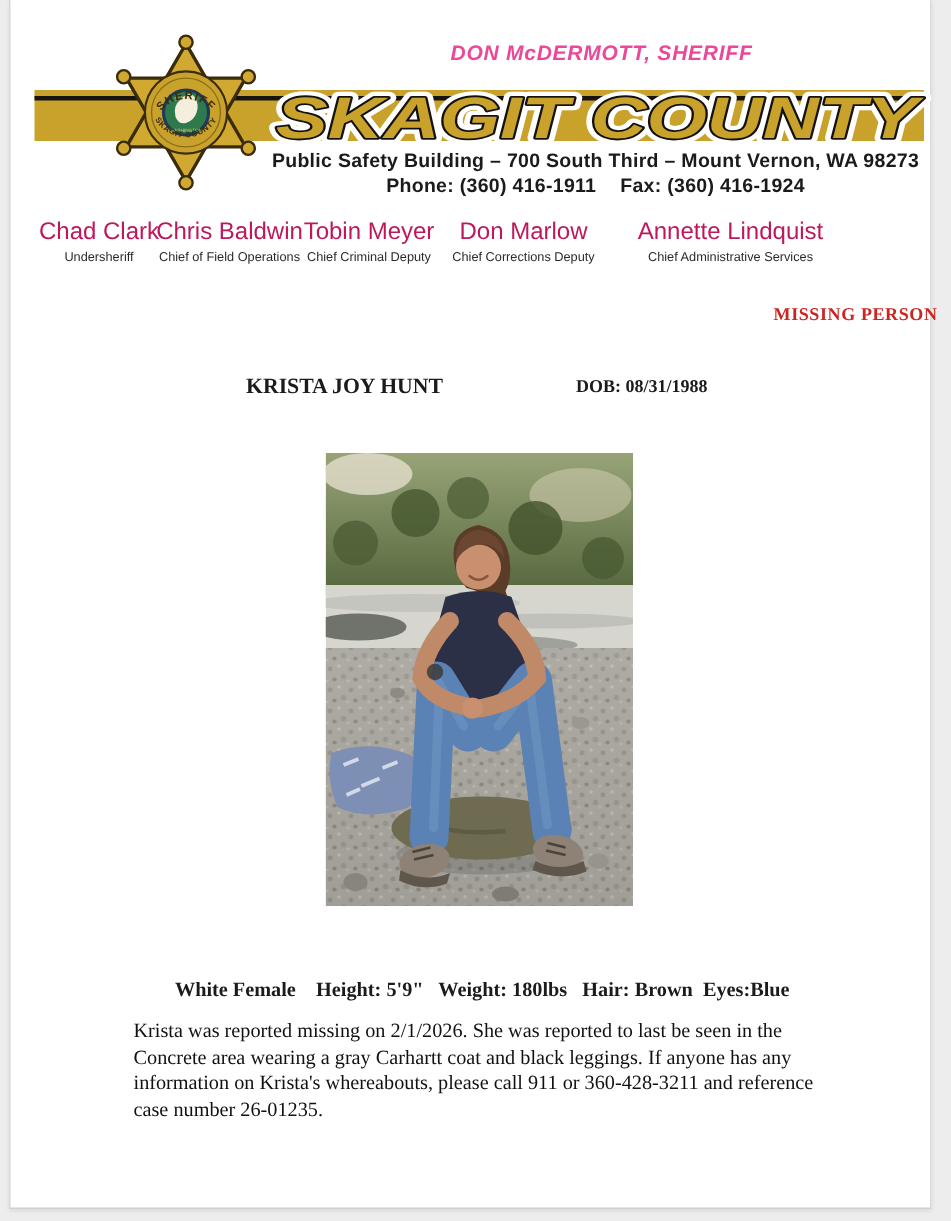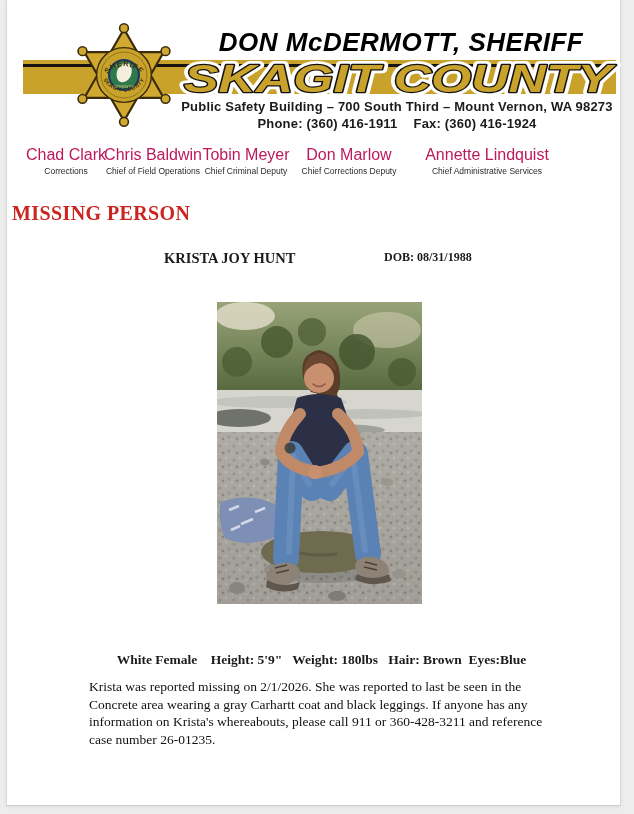--- a/index.html
+++ b/index.html
@@ -13,22 +13,22 @@
   .page{
     position:absolute;left:6px;top:0;width:613px;height:805px;
     background:#fff;
     border-left:1px solid #d7d7d7;border-right:1px solid #d7d7d7;border-bottom:1px solid #cfcfcf;
     box-shadow:0 1px 3px rgba(0,0,0,.08);
   }
   
   .sheriff-name{
     position:absolute;left:174px;top:27px;width:440px;
     text-align:center;
-    font-size:26px;font-weight:bold;font-style:italic;
-    letter-spacing:.5px;color:#000000;
+    font-size:14px;font-weight:bold;font-style:italic;
+    letter-spacing:.5px;color:#ec4899;
     white-space:nowrap;
   }
   .gold-band{
     position:absolute;left:16px;top:60px;width:593px;height:34px;
     background:#c9a22b;
   }
   .gold-band .band-line{
     position:absolute;left:0;top:4px;width:100%;height:3px;background:#161310;
   }
   .county-banner-svg{
@@ -51,22 +51,22 @@
   .staff-col{position:absolute;top:146px;text-align:center;}
   .staff-name{font-size:16px;color:#be185d;white-space:nowrap;}
   .staff-title{font-size:8.5px;color:#2a2a2a;margin-top:2px;white-space:nowrap;}
   .c1{left:9px;width:100px;}
   .c2{left:86px;width:120px;}
   .c3{left:179px;width:120px;}
   .c4{left:281px;width:122px;}
   .c5{left:400px;width:160px;}
   .missing-heading{
     position:absolute;left:0;right:0;top:202px;
-    text-align:left;font-family:"Liberation Serif",serif;
-    font-size:20px;font-weight:bold;letter-spacing:.4px;
+    text-align:right;font-family:"Liberation Serif",serif;
+    font-size:12px;font-weight:bold;letter-spacing:.4px;
     color:#cc2420;transform:translateX(5px);
   }
   .person-name{
     position:absolute;left:157px;top:250px;
     font-family:"Liberation Serif",serif;font-size:14.5px;font-weight:bold;
     white-space:nowrap;
   }
   .person-dob{
     position:absolute;left:377px;top:250px;
     font-family:"Liberation Serif",serif;font-size:12px;font-weight:bold;
@@ -143,21 +143,21 @@
         <textPath href="#arcTop" startOffset="50%">SHERIFF</textPath>
       </text>
       <text font-family="Liberation Sans, sans-serif" font-size="6" font-weight="bold" fill="#3a2c0a" text-anchor="middle" letter-spacing="0.5">
         <textPath href="#arcBot" startOffset="50%">SKAGIT COUNTY</textPath>
       </text>
     </svg>
   </div>
 
   <div class="staff-col c1">
     <div class="staff-name">Chad Clark</div>
-    <div class="staff-title">Corrections</div>
+    <div class="staff-title">Undersheriff</div>
   </div>
   <div class="staff-col c2">
     <div class="staff-name">Chris Baldwin</div>
     <div class="staff-title">Chief of Field Operations</div>
   </div>
   <div class="staff-col c3">
     <div class="staff-name">Tobin Meyer</div>
     <div class="staff-title">Chief Criminal Deputy</div>
   </div>
   <div class="staff-col c4">

